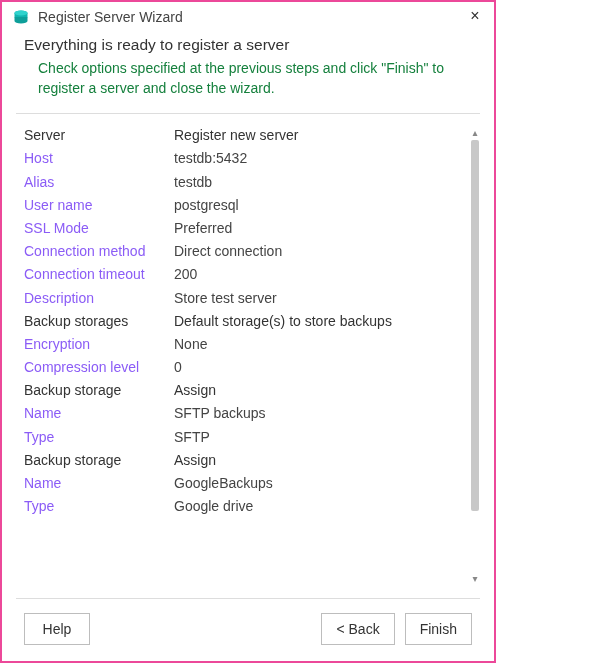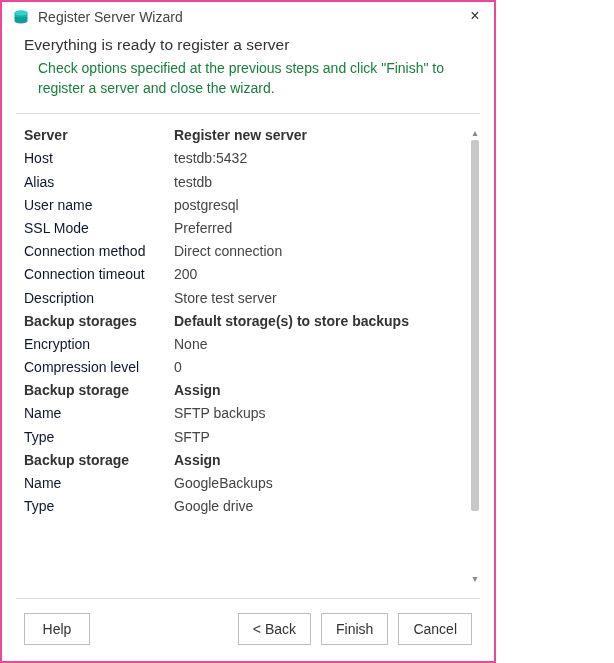--- a/index.html
+++ b/index.html
@@ -77,29 +77,29 @@
   .summary-table {
     width:100%;
   }
   .row {
     display:flex;
     padding: 3.6px 0;
   }
   .row .label {
     width:150px;
     flex-shrink:0;
-    color:#0f172a;
+    color:#8b5cf6;
   }
   .row .value {
     flex:1;
     color:#444;
   }
   .row.section .label,
   .row.section .value {
-    font-weight:700;
+    font-weight:400;
     color:#333;
   }
   .scrollbar {
     position:absolute;
     right:14px;
     top:14px;
     bottom:14px;
     width:10px;
   }
   .scroll-arrow {
@@ -255,16 +255,15 @@
       </div>
       <div class="scroll-arrow down">▾</div>
     </div>
   </div>
 
   <div class="footer">
     <button class="btn">Help</button>
     <span class="spacer"></span>
     <button class="btn">&lt; Back</button>
     <button class="btn">Finish</button>
-    <button class="btn">Cancel</button>
   </div>
 
 </div>
 
 </body></html>

